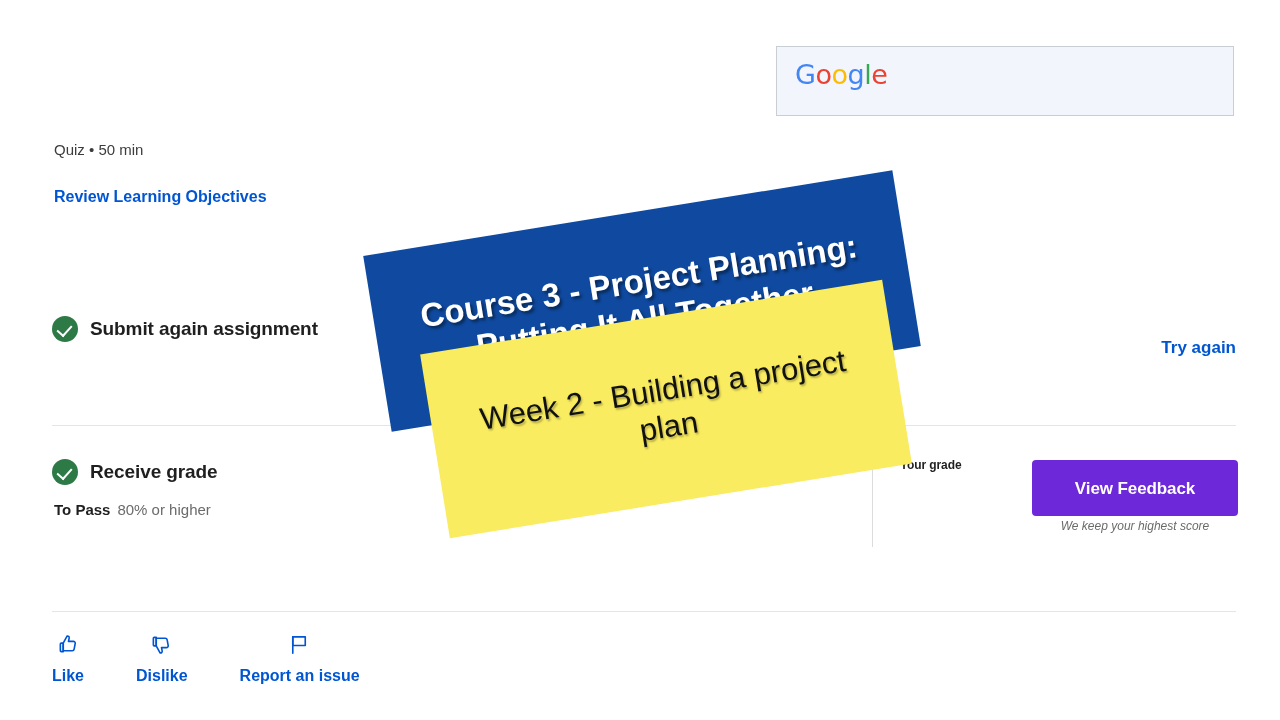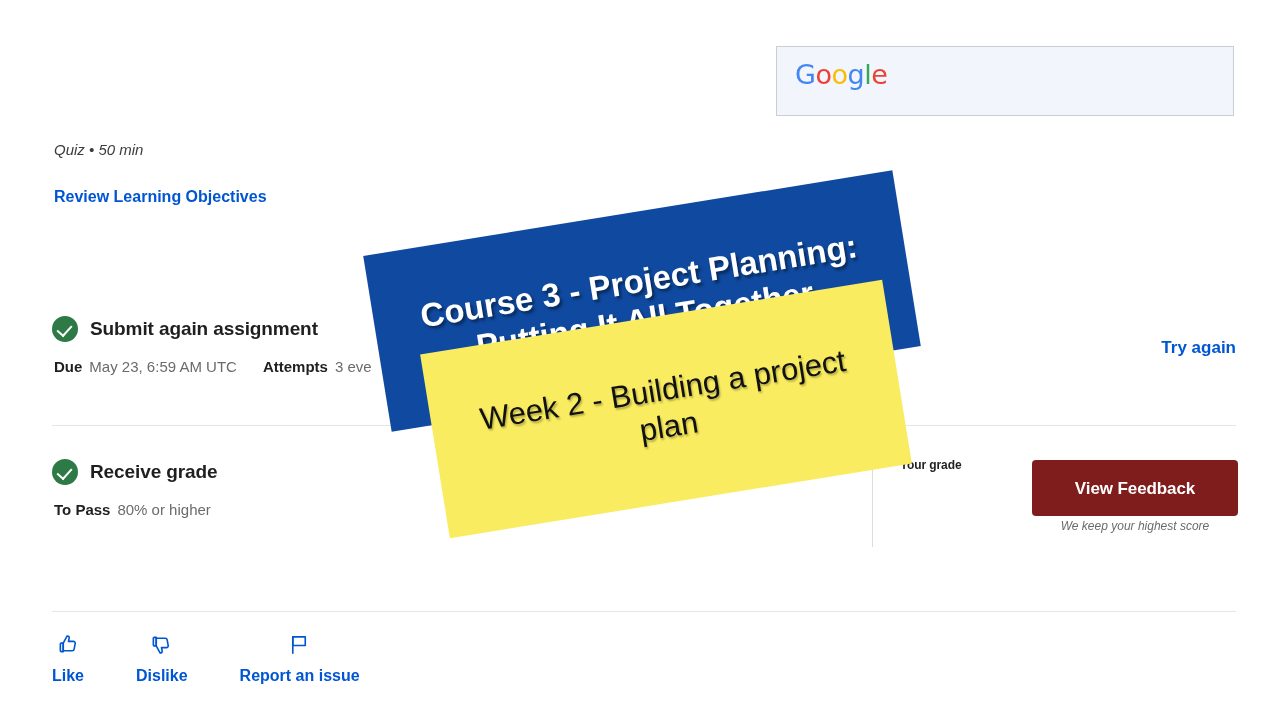--- a/index.html
+++ b/index.html
@@ -65,21 +65,20 @@
     letter-spacing: -0.6px;
     color: #1f1f1f;
     line-height: 1.05;
   }
   .subtitle {
     position: absolute;
     left: 54px;
     top: 141px;
     font-size: 15px;
     color: #3c3c3c;
-    font-style: italic;
   }
   .review-link {
     position: absolute;
     left: 54px;
     top: 188px;
     font-size: 16px;
     font-weight: 700;
     color: #0056D2;
     text-decoration: none;
     cursor: pointer;
@@ -192,21 +191,21 @@
     left: 1032px;
     top: 460px;
     width: 206px;
     text-align: center;
   }
   .feedback-btn {
     display: block;
     width: 206px;
     height: 56px;
     line-height: 56px;
-    background: #7f1d1d;
+    background: #6d28d9;
     color: #ffffff;
     font-size: 17px;
     font-weight: 700;
     border: none;
     border-radius: 4px;
     cursor: pointer;
     font-family: "Liberation Sans", sans-serif;
     text-align: center;
     letter-spacing: -0.1px;
   }
@@ -293,23 +292,20 @@
     </div>
   </div>
 
   <div class="subtitle">Quiz • 50 min</div>
   <a class="review-link" href="#">Review Learning Objectives</a>
 
   <div class="step" style="top:316px;">
     <div class="step-head">
       <span class="check-icon"></span>
       <span class="step-title">Submit again assignment</span>
-    </div>
-    <div class="meta-row">
-      <span class="meta-label">Due</span><span class="meta-value">May 23, 6:59 AM UTC</span><span class="meta-label">Attempts</span><span class="meta-value last">3 eve</span>
     </div>
     <a class="try-again" href="#">Try again</a>
   </div>
 
   <div class="divider" style="top:425px;"></div>
 
   <div class="step" style="top:459px;">
     <div class="step-head">
       <span class="check-icon"></span>
       <span class="step-title">Receive grade</span>

